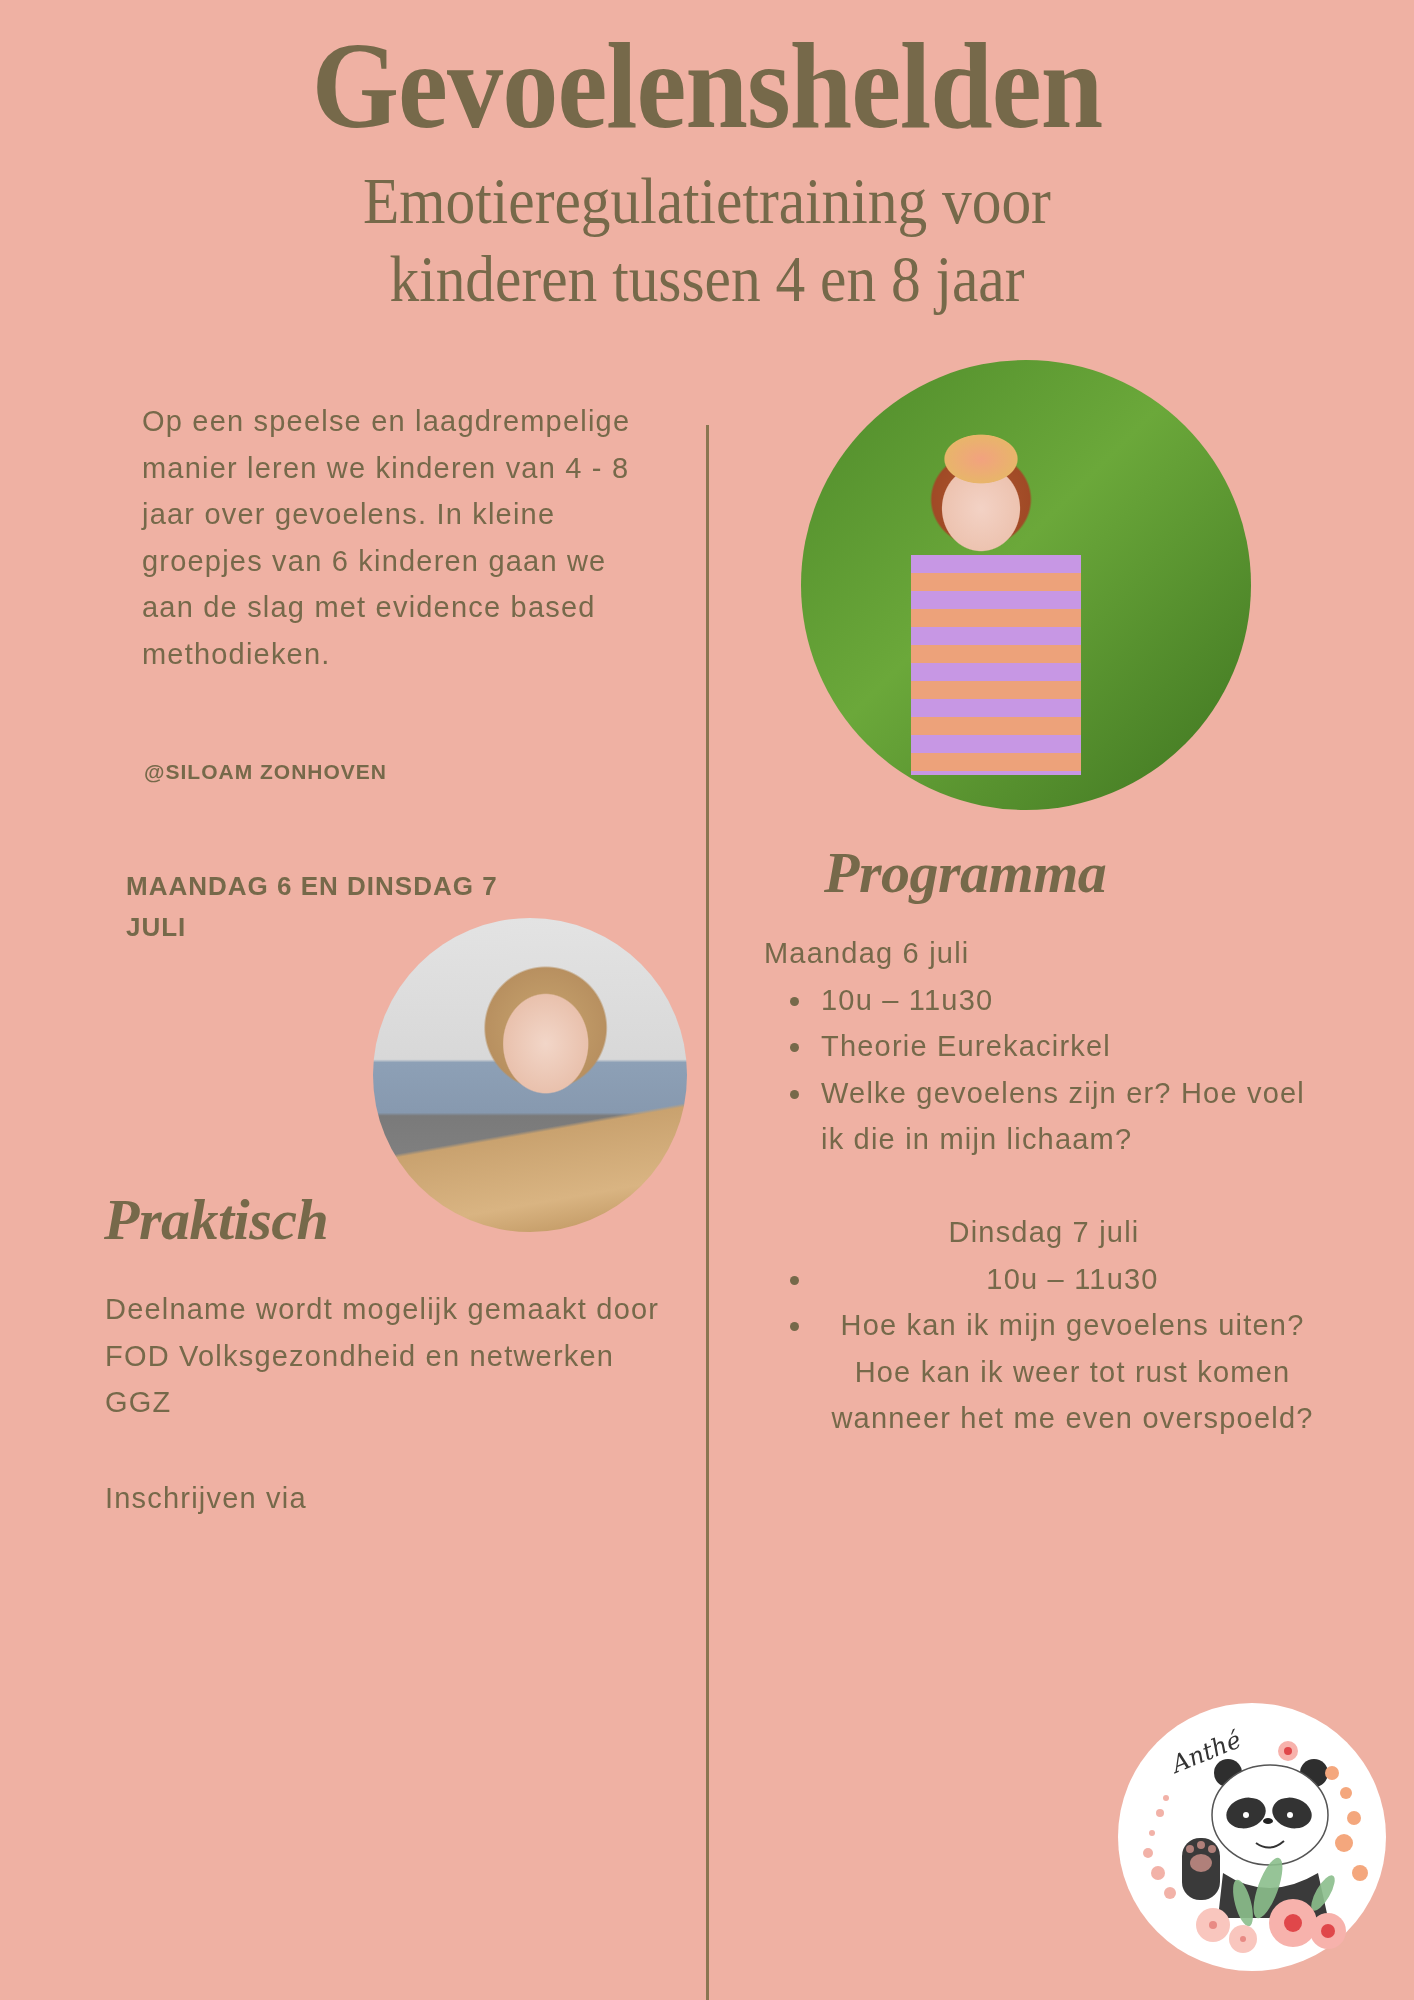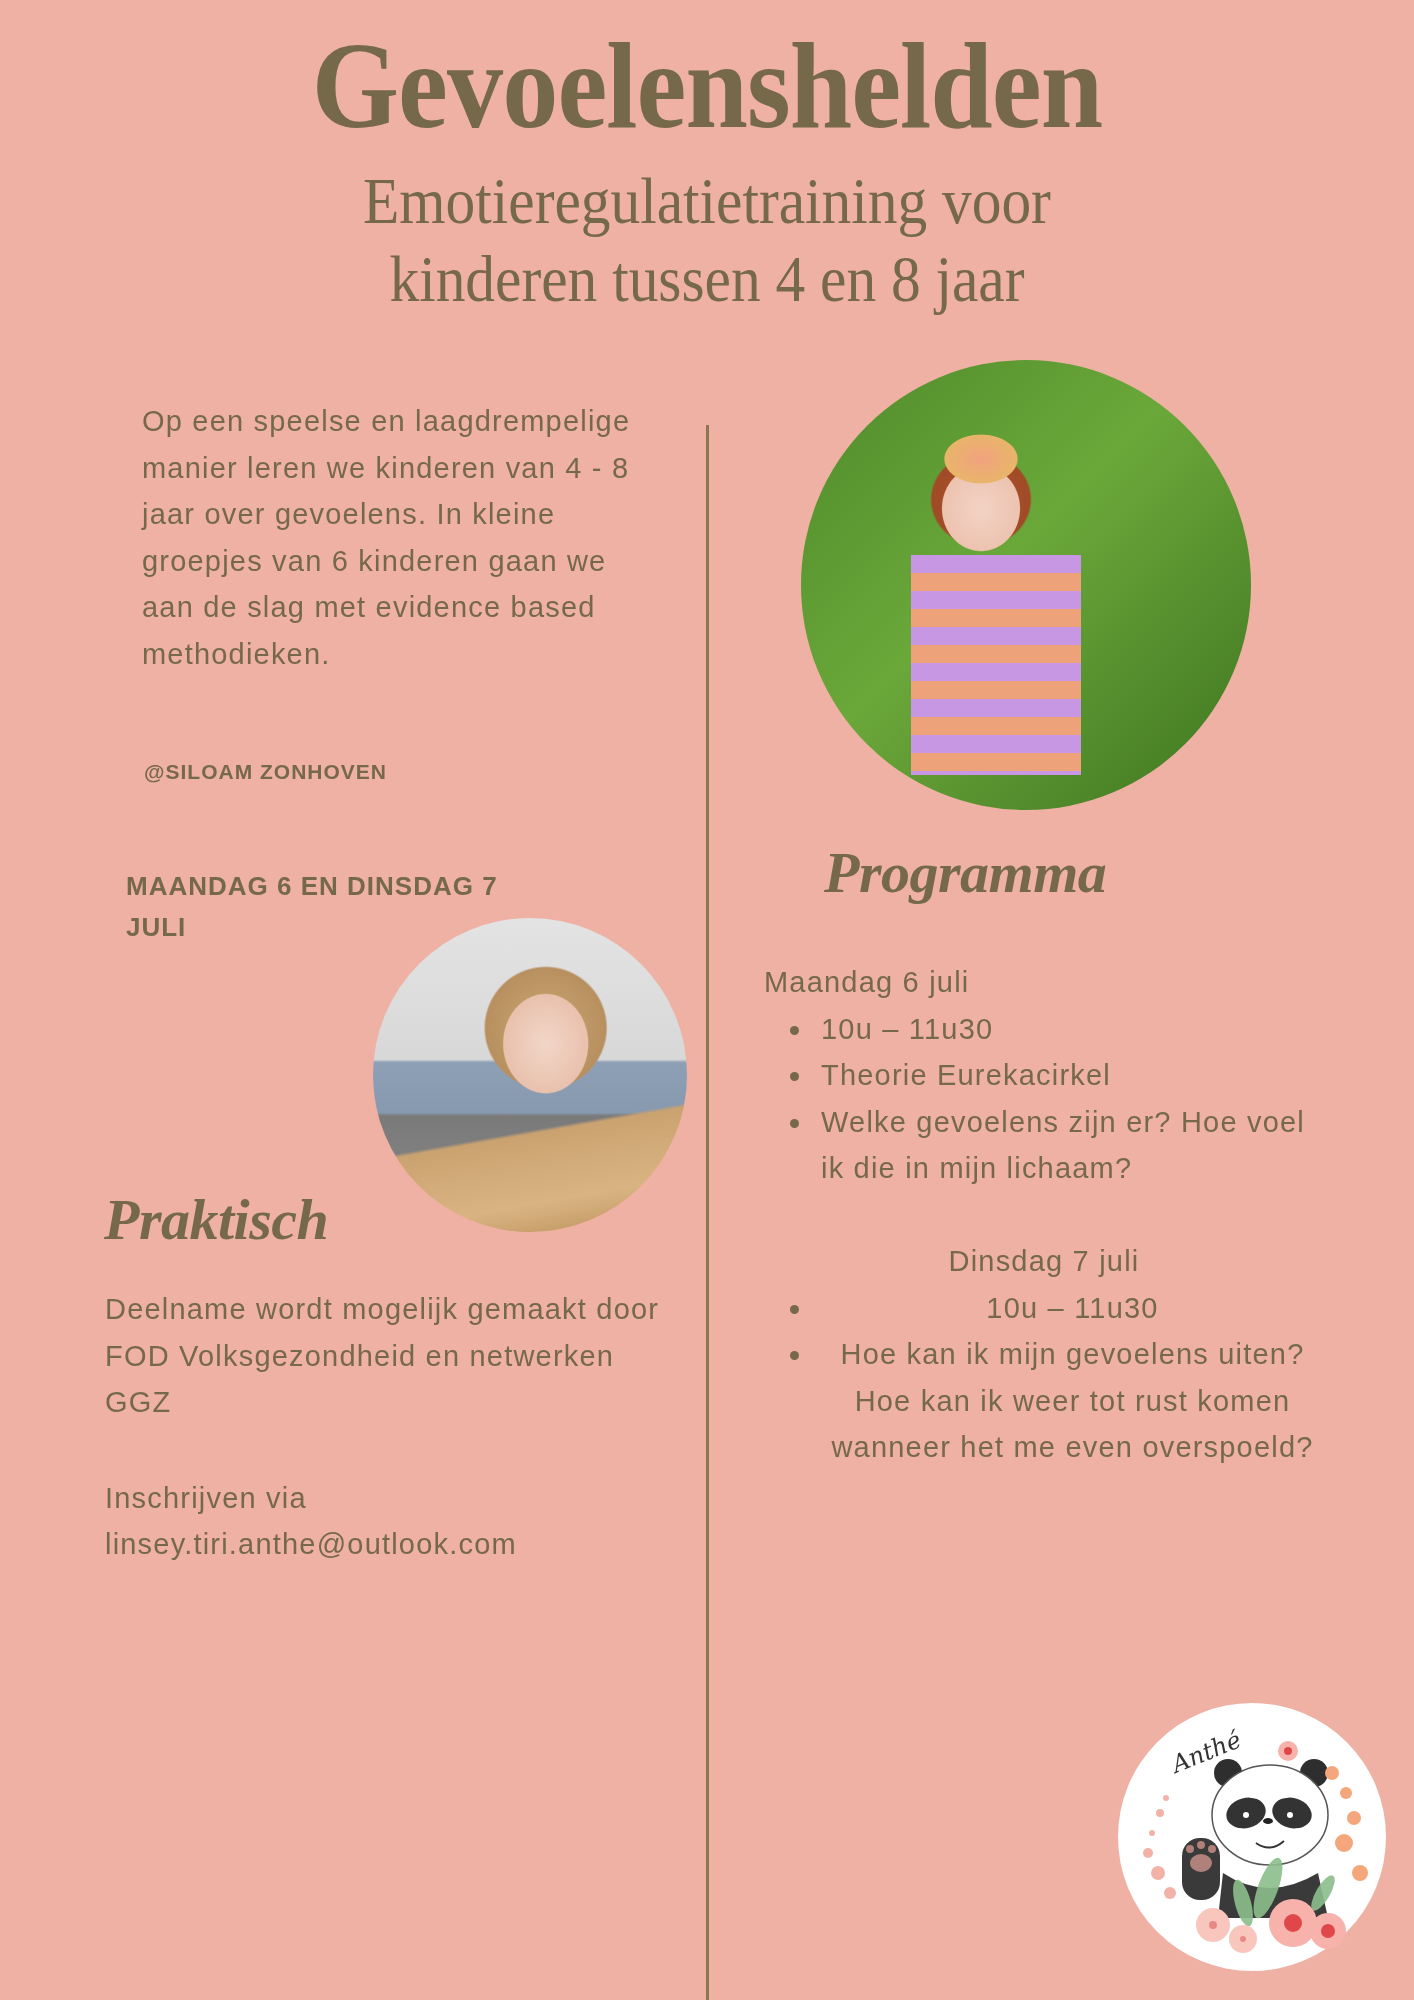--- a/index.html
+++ b/index.html
@@ -99,21 +99,21 @@
 
   .praktisch-body {
     left: 105px; top: 1286px; width: 580px;
     font-size: 29px;
     line-height: 46.5px;
     letter-spacing: 1.2px;
   }
   .praktisch-body p + p { margin-top: 49px; }
 
   .program {
-    left: 764px; top: 959px; width: 560px;
+    left: 764px; top: 930px; width: 560px;
     font-size: 29px;
     line-height: 46.5px;
     letter-spacing: 1.2px;
   }
   .program .day + .day { margin-top: 46.5px; text-align: center; }
   .program ul { list-style: none; }
   .program li {
     position: relative;
     padding-left: 57px;
   }
@@ -140,21 +140,20 @@
 <div class="abs venue">@SILOAM ZONHOVEN</div>
 <div class="abs dates">MAANDAG 6 EN DINSDAG 7 JULI</div>
 
 <div class="abs photo photo-straw"></div>
 
 <h2 class="abs h-italic praktisch-heading">Praktisch</h2>
 <div class="abs praktisch-body">
   <p>Deelname wordt mogelijk gemaakt door FOD Volksgezondheid en netwerken GGZ</p>
   <p>
     <span>Inschrijven via</span><br>
-    <span>linsey.tiri.anthe@outlook.com</span>
   </p>
 </div>
 
 <div class="abs photo photo-grass"></div>
 
 <h2 class="abs h-italic programma-heading">Programma</h2>
 
 <div class="abs program">
   <div class="day">
     <div>Maandag 6 juli</div>

